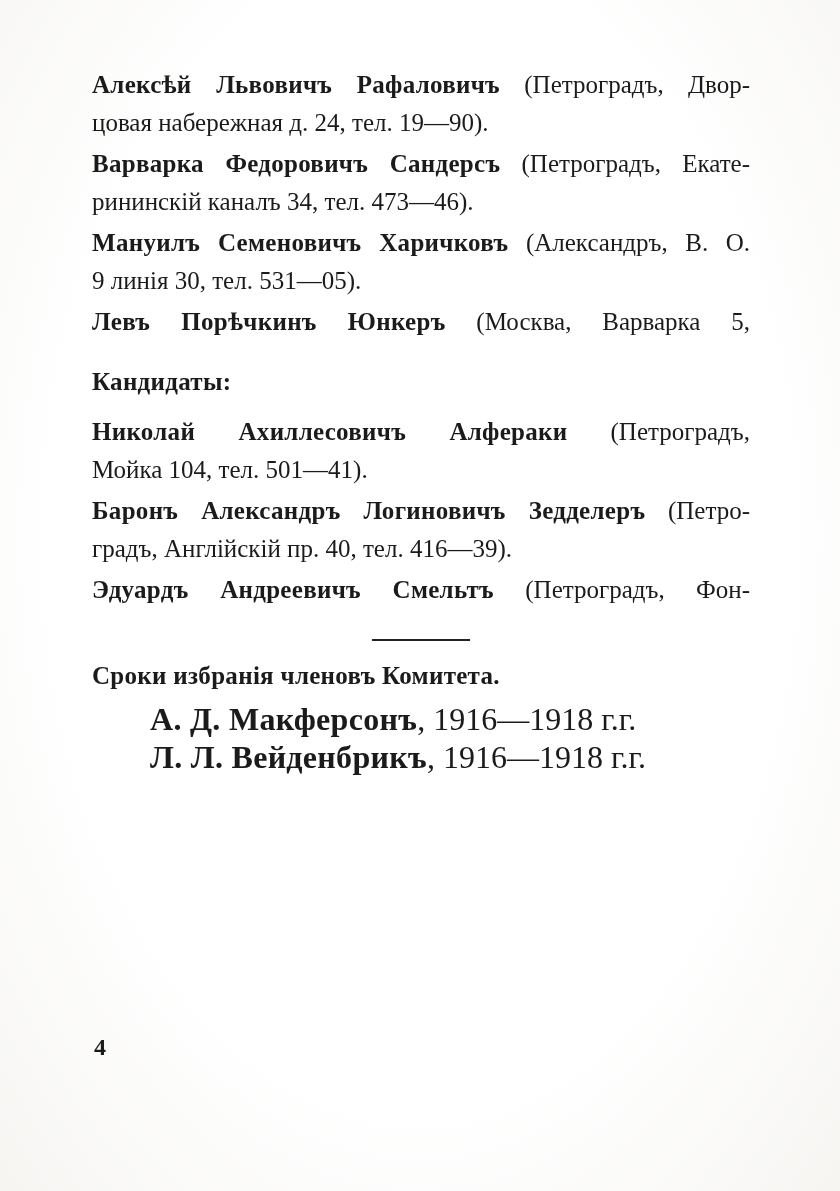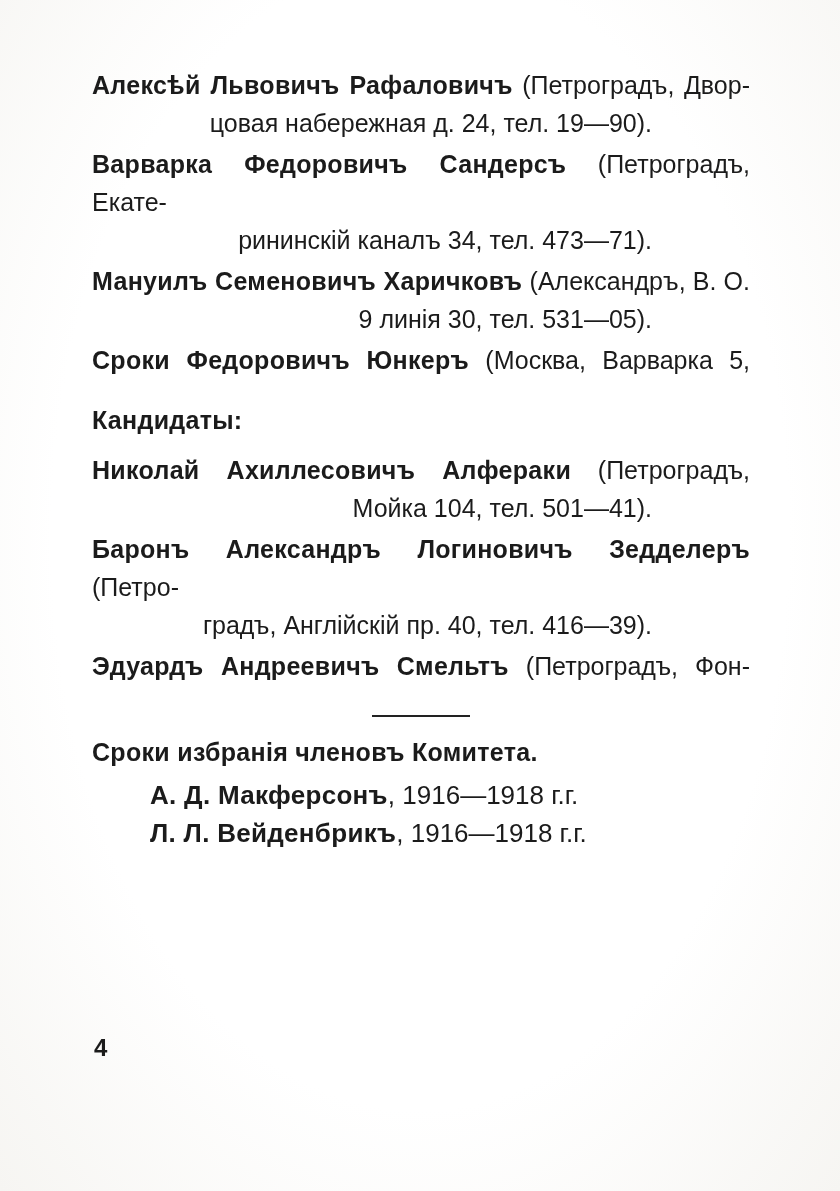--- a/index.html
+++ b/index.html
@@ -4,57 +4,57 @@
 <style>
   * { margin: 0; padding: 0; box-sizing: border-box; }
   html, body { background: #ffffff; }
   .page {
     position: relative;
     width: 840px;
     height: 1191px;
     margin: 0 auto;
     background: radial-gradient(ellipse at 50% 45%, #ffffff 62%, #f6f5f2 100%);
     color: #1b1b1b;
-    font-family: Liberation Sans, sans-serif;
+    font-family: Liberation Serif, serif;
     padding: 66px 90px 0 92px;
     overflow: hidden;
   }
   .entry { margin-bottom: 3px; }
   .l1 {
     font-size: 25px;
     line-height: 38px;
     text-align: justify;
     text-align-last: justify;
     white-space: normal;
   }
   .l2 {
     font-size: 25px;
     line-height: 38px;
-    text-align: right;
+    text-align: left;
     padding-right: 98px;
   }
   .b { font-weight: 700; letter-spacing: 0.3px; }
   .heading {
     font-size: 25px;
     line-height: 38px;
     font-weight: 700;
     letter-spacing: 0.3px;
     text-align: left;
   }
   .heading-candidates { margin-top: 22px; margin-bottom: 12px; }
   .rule {
     width: 98px;
     height: 2px;
     background: #222;
     margin: 30px auto 0 auto;
   }
   .heading-terms { margin-top: 16px; margin-bottom: 6px; }
   .terms { padding-left: 58px; }
   .term {
-    font-size: 26px;
+    font-size: 32px;
     line-height: 37.5px;
     text-align: left;
   }
   .pagenum {
     position: absolute;
     left: 94px;
     top: 1034px;
     font-size: 24px;
     font-weight: 700;
   }
@@ -66,30 +66,30 @@
 
   <div>
 
     <div class="entry">
       <div class="l1"><span class="b">Алексѣй Львовичъ Рафаловичъ</span> <span>(Петроградъ, Двор-</span></div>
       <div class="l2">цовая набережная д. 24, тел. 19—90).</div>
     </div>
 
     <div class="entry">
       <div class="l1"><span class="b">Варварка Федоровичъ Сандерсъ</span> <span>(Петроградъ, Екате-</span></div>
-      <div class="l2">рининскій каналъ 34, тел. 473—71).</div>
+      <div class="l2">рининскій каналъ 34, тел. 473—46).</div>
     </div>
 
     <div class="entry">
       <div class="l1"><span class="b">Мануилъ Семеновичъ Харичковъ</span> <span>(Александръ, В. О.</span></div>
       <div class="l2">9 линія 30, тел. 531—05).</div>
     </div>
 
     <div class="entry">
-      <div class="l1"><span class="b">Сроки Федоровичъ Юнкеръ</span> <span>(Москва, Варварка 5,</span></div>
+      <div class="l1"><span class="b">Левъ Порѣчкинъ Юнкеръ</span> <span>(Москва, Варварка 5,</span></div>
     </div>
 
   </div>
 
   <div class="heading heading-candidates">Кандидаты:</div>
 
   <div>
 
     <div class="entry">
       <div class="l1"><span class="b">Николай Ахиллесовичъ Алфераки</span> <span>(Петроградъ,</span></div>

